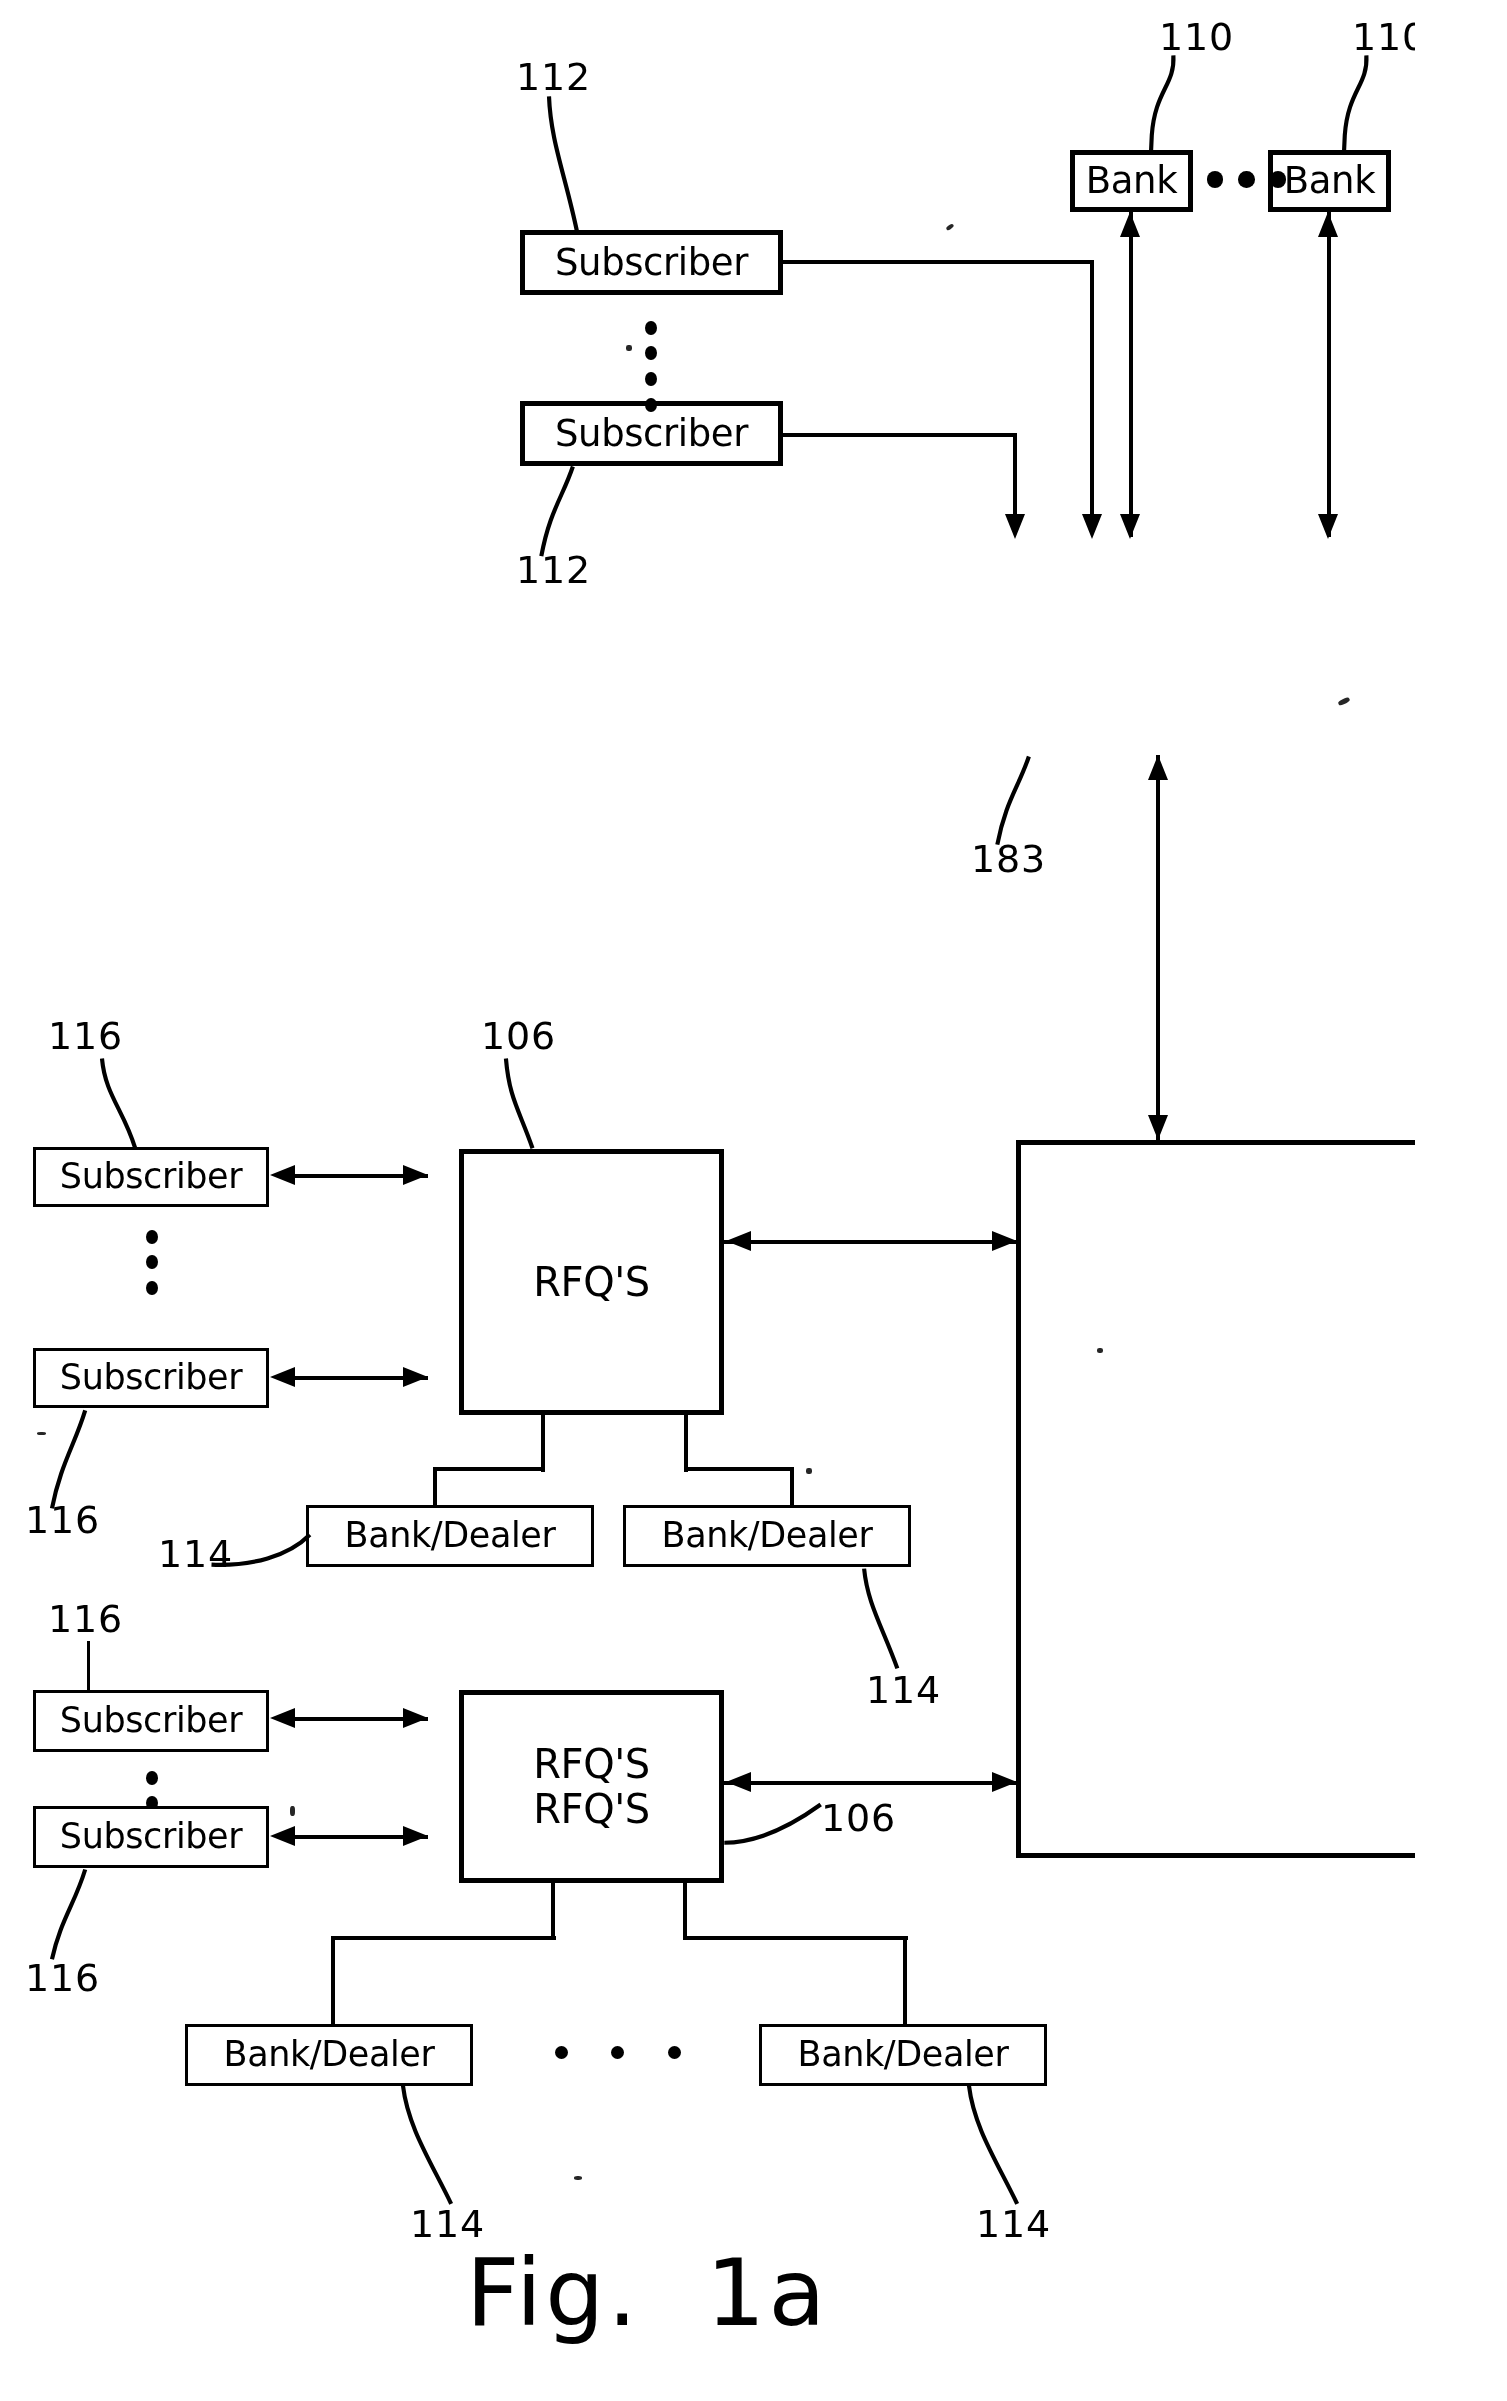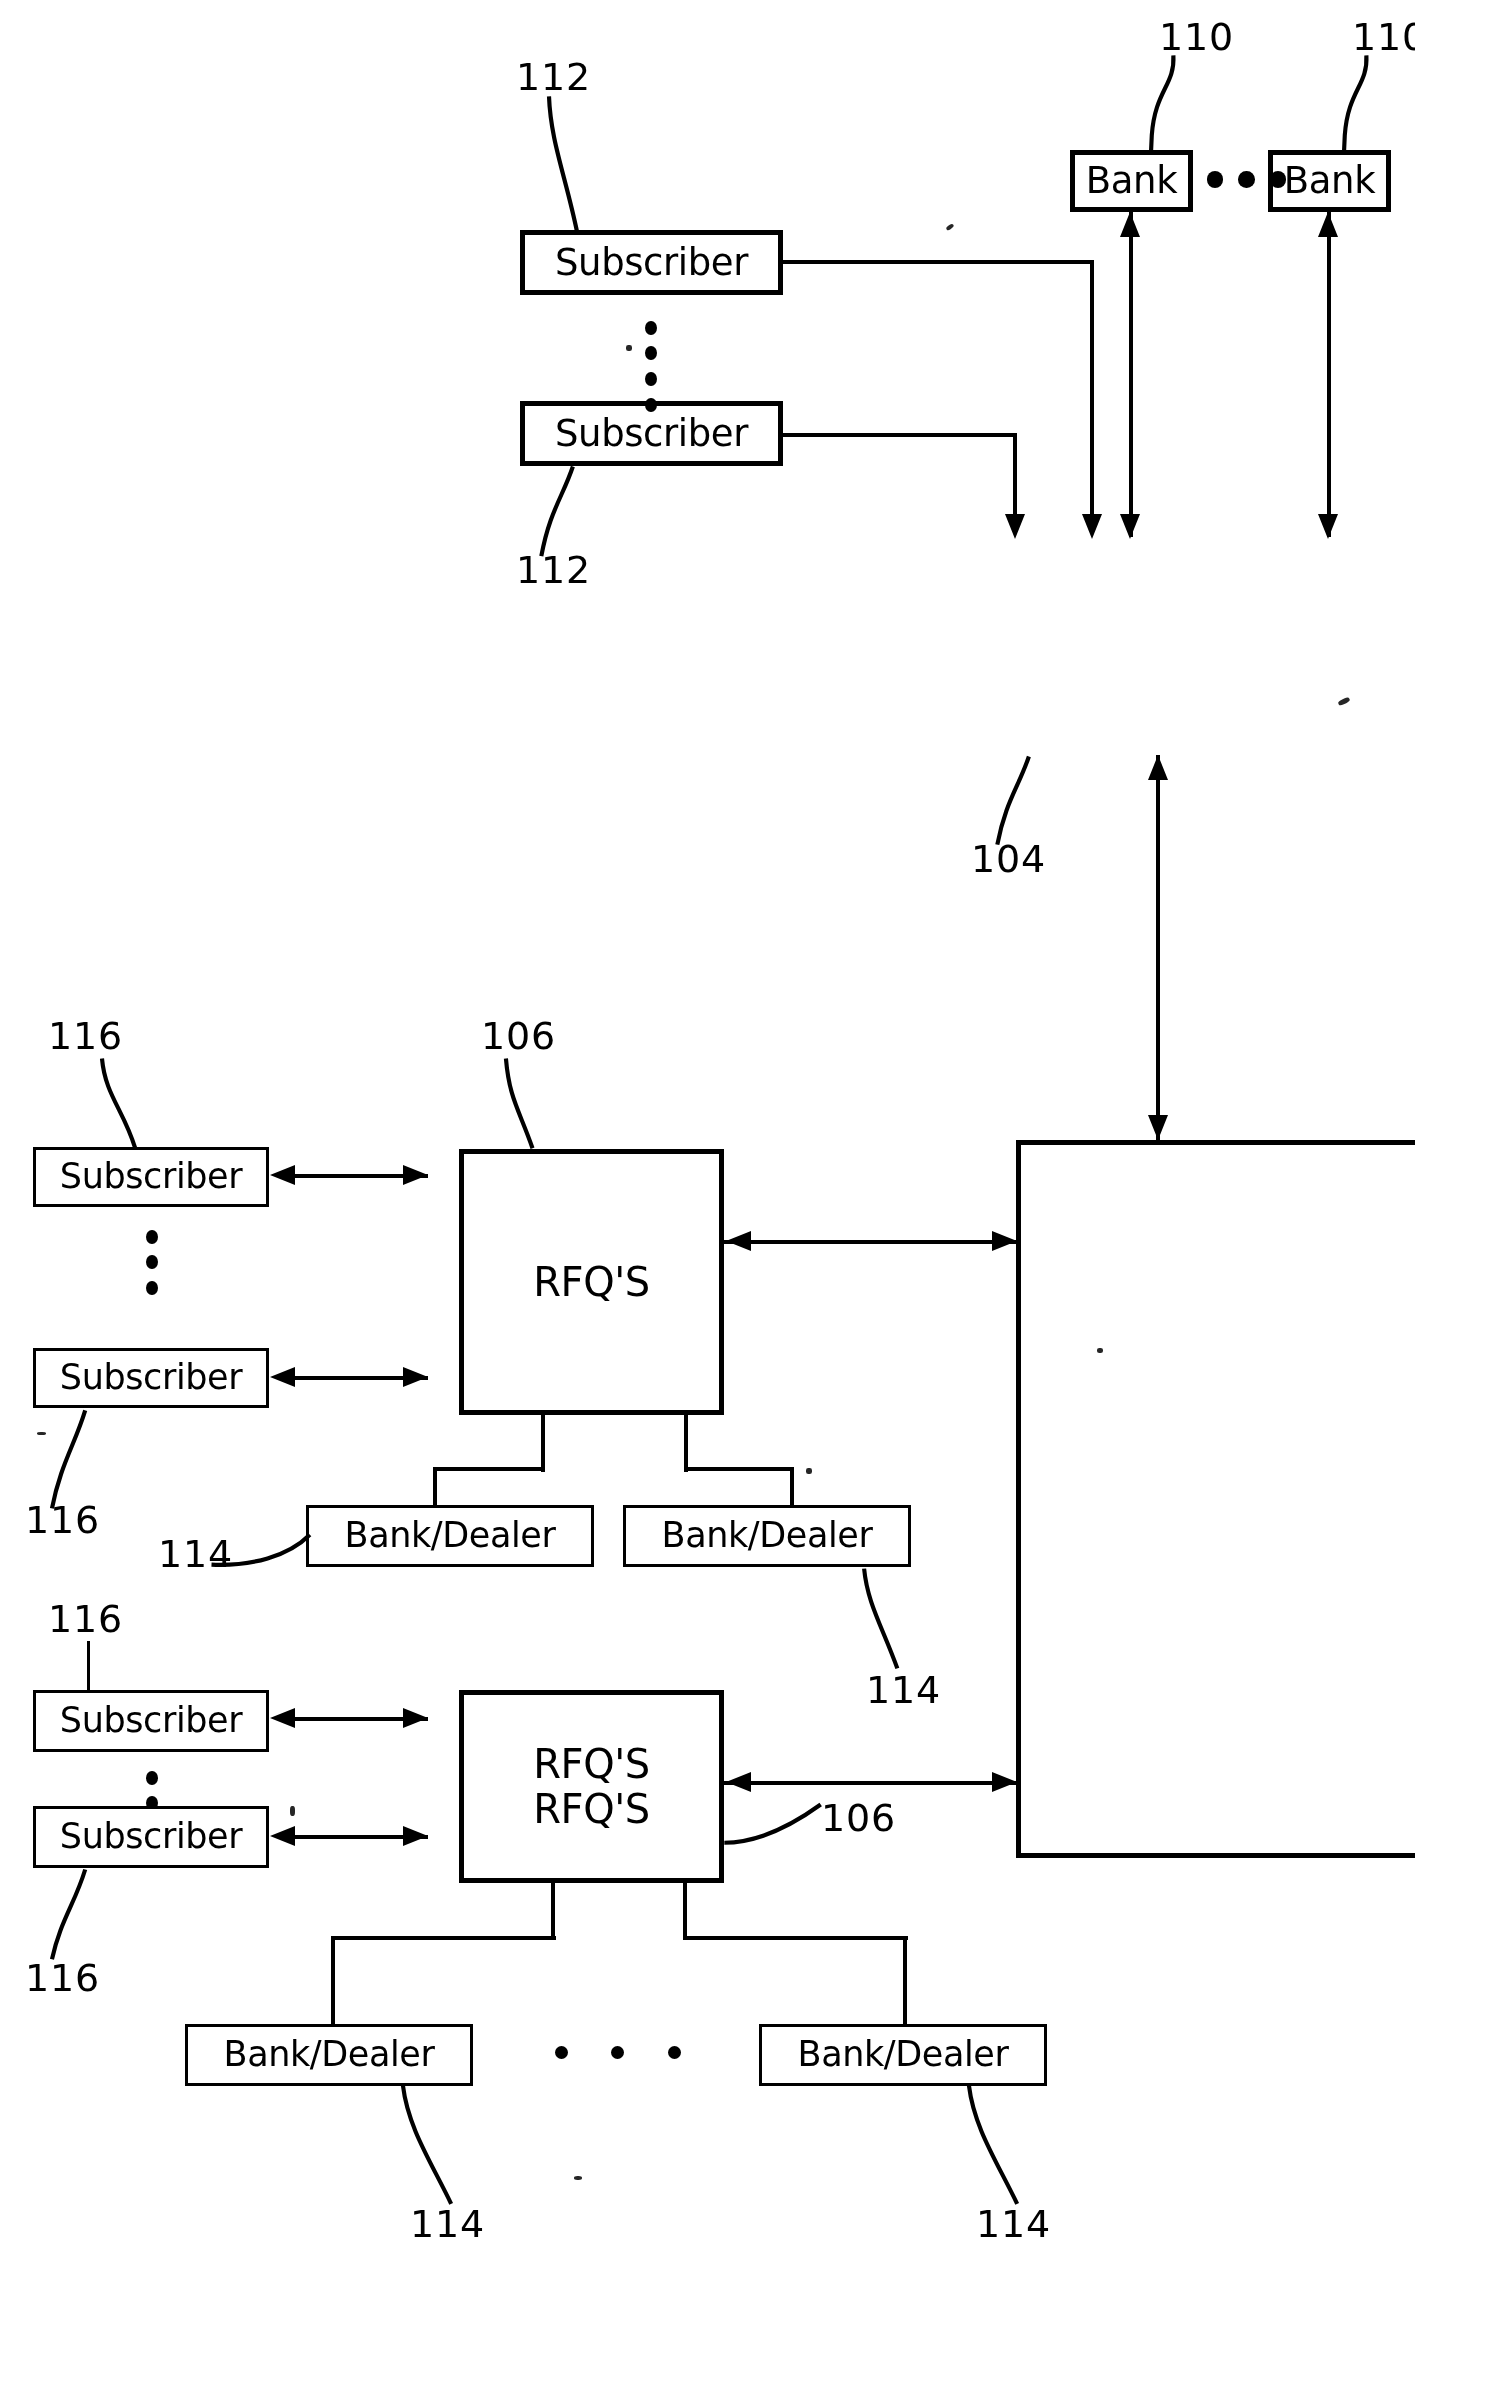--- a/index.html
+++ b/index.html
@@ -170,21 +170,21 @@
   <div class="arrow-up" style="left:1120px;top:212px;"></div>
   <div class="arrow-down" style="left:1120px;top:514px;"></div>
 
   <div class="vline" style="left:1327px;top:212px;height:325px;"></div>
   <div class="arrow-up" style="left:1318px;top:212px;"></div>
   <div class="arrow-down" style="left:1318px;top:514px;"></div>
 
   <svg class="leader" style="left:989px;top:753px;width:108px;height:100px;" viewBox="0 0 130 120" width="108" height="100">
     <path d="M48,4 C36,40 20,58 10,110"></path>
   </svg>
-  <div class="ref" style="left:971px;top:837px;">104</div>
+  <div class="ref" style="left:971px;top:837px;">183</div>
 
   <div class="vline" style="left:1156px;top:755px;height:385px;"></div>
   <div class="arrow-up" style="left:1148px;top:755px;"></div>
   <div class="arrow-down" style="left:1148px;top:1115px;"></div>
 
   <div class="panel" style="left:1016px;top:1140px;width:516px;height:718px;"></div>
 
   <div class="ref" style="left:48px;top:1014px;">116</div>
   <svg class="leader" style="left:92px;top:1055px;width:108px;height:100px;" viewBox="0 0 130 120" width="108" height="100">
     <path d="M12,4 C16,48 38,66 52,112"></path>
@@ -315,20 +315,21 @@
   <svg class="leader" style="left:393px;top:2084px;width:108px;height:125px;" viewBox="0 0 130 150" width="108" height="125">
     <path d="M12,2 C18,52 46,94 70,144"></path>
   </svg>
   <div class="ref" style="left:410px;top:2202px;">114</div>
 
   <svg class="leader" style="left:959px;top:2084px;width:108px;height:125px;" viewBox="0 0 130 150" width="108" height="125">
     <path d="M12,2 C18,52 46,94 70,144"></path>
   </svg>
   <div class="ref" style="left:976px;top:2202px;">114</div>
 
+  <div id="caption" style="left:466px;top:2239px;">Fig.  1a</div>
 
   <div class="speck" style="left:946px;top:225px;width:8.3px;height:4.2px;transform:rotate(-35deg);"></div>
   <div class="speck" style="left:626px;top:345px;width:5.8px;height:5.8px;"></div>
   <div class="speck" style="left:1338px;top:699px;width:11.7px;height:5px;transform:rotate(-25deg);"></div>
   <div class="speck" style="left:1423px;top:1362px;width:13.3px;height:4.2px;"></div>
   <div class="speck" style="left:1097px;top:1348px;width:5.8px;height:5px;"></div>
   <div class="speck" style="left:37px;top:1432px;width:9.2px;height:3.3px;"></div>
   <div class="speck" style="left:806px;top:1468px;width:5.8px;height:5.8px;"></div>
   <div class="speck" style="left:290px;top:1806px;width:5px;height:10px;"></div>
   <div class="speck" style="left:574px;top:2176px;width:8.3px;height:4.2px;"></div>

